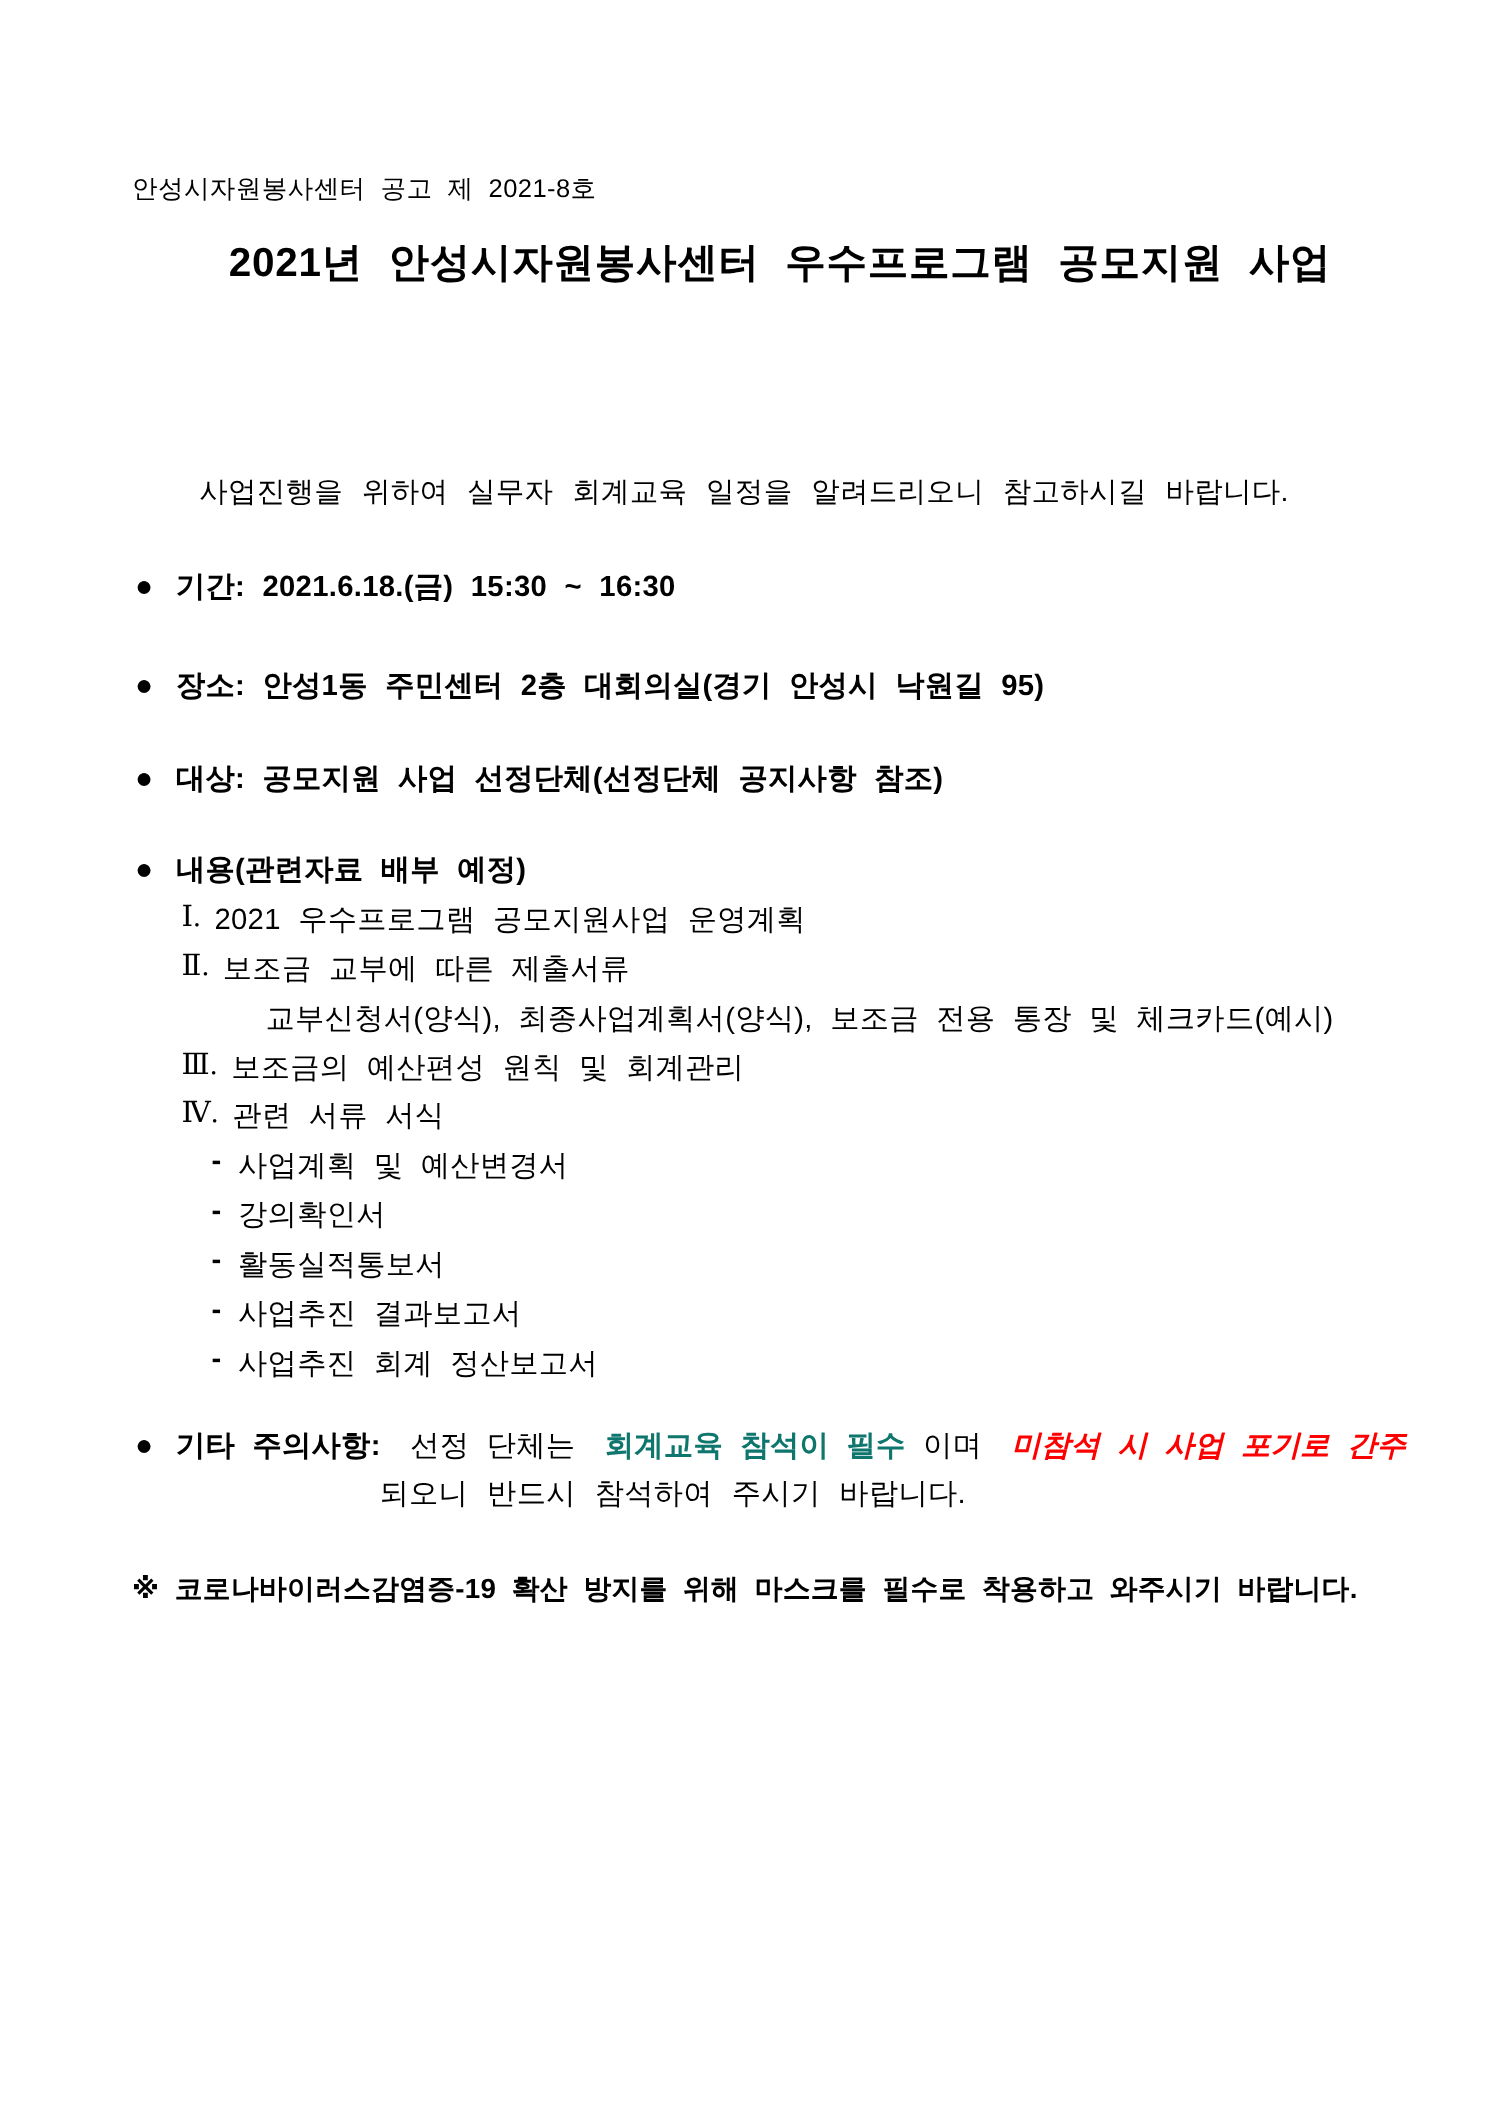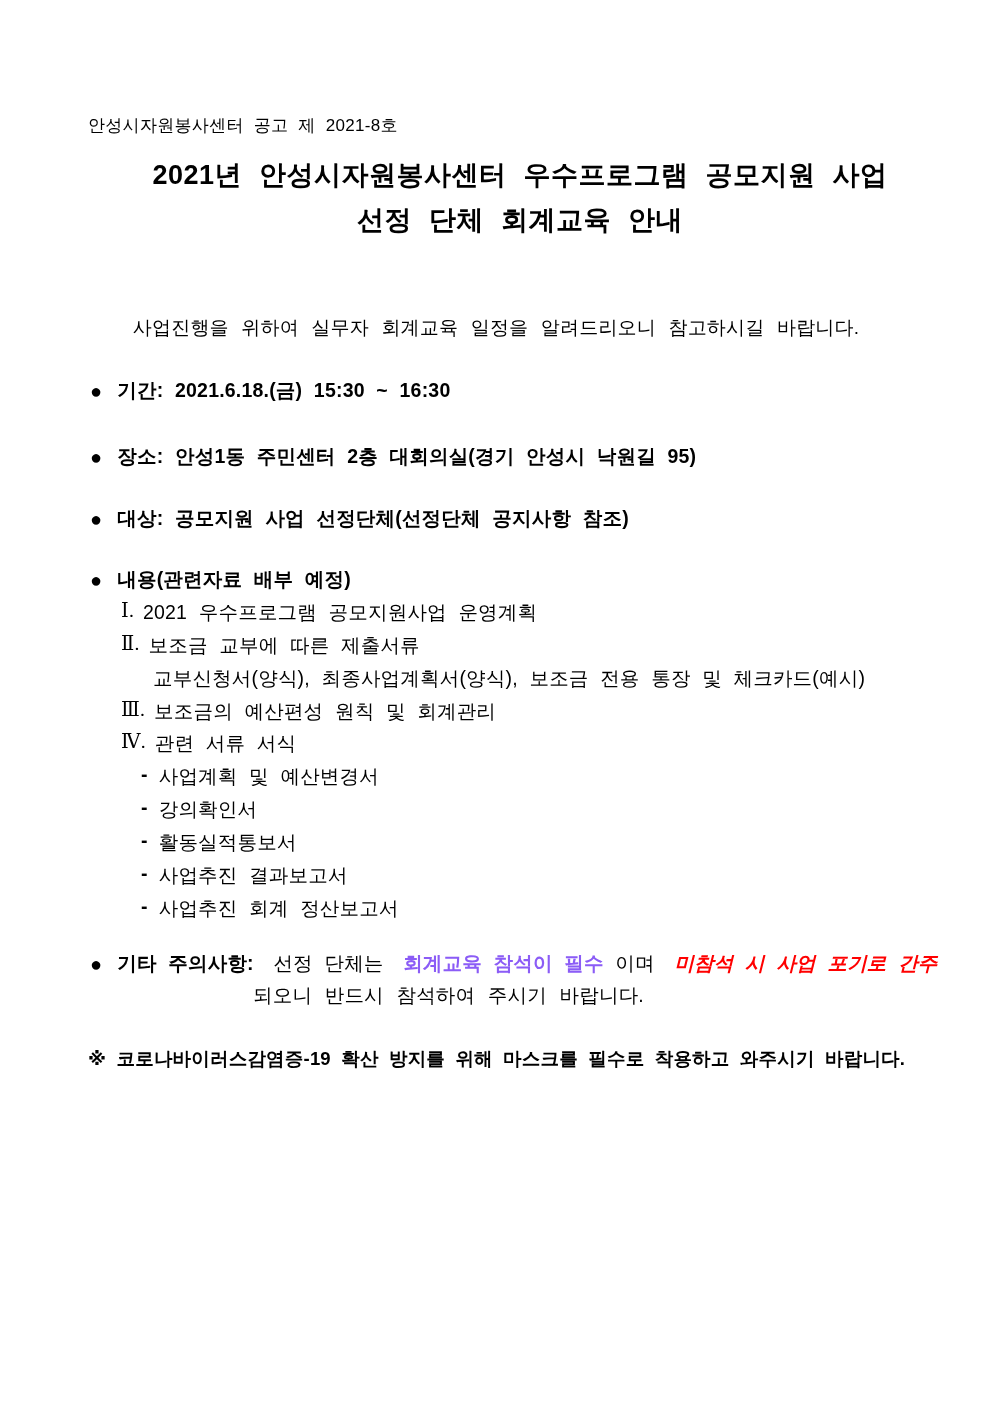--- a/index.html
+++ b/index.html
@@ -57,21 +57,21 @@
     font-size: 19.5px; word-spacing: 6px; letter-spacing: 0.2px;
     white-space: nowrap;
   }
   .r-1 { top: 599px; }
   .r-2 { top: 632px; }
   .r-3 { top: 698px; }
   .r-4 { top: 730px; }
   .roman-num { font-family: "Liberation Serif", "DejaVu Serif", serif; }
 
   .sub-line {
-    left: 153px; top: 665px;
+    left: 177px; top: 665px;
     font-size: 19.5px; word-spacing: 6px; letter-spacing: 0.2px;
     white-space: nowrap;
   }
 
   .dash-row {
     left: 141px;
     display: flex; gap: 11px;
     font-size: 19.5px; word-spacing: 6px; letter-spacing: 0.2px;
     white-space: nowrap;
   }
@@ -100,21 +100,20 @@
   }
 </style>
 </head>
 <body>
 
 <div class="page">
 
   <div class="abs notice-no">안성시자원봉사센터 공고 제 2021-8호</div>
 
   <div class="abs title-line title-1">2021년 안성시자원봉사센터 우수프로그램 공모지원 사업</div>
-  <div class="abs title-line title-2">선정 단체 회계교육 안내</div>
 
   <div class="abs intro-line intro-2">사업진행을 위하여 실무자 회계교육 일정을 알려드리오니 참고하시길 바랍니다.</div>
 
   <div class="abs bullet-row b-1">
     <span class="bullet-glyph">●</span>
     <span>기간: 2021.6.18.(금) 15:30 ~ 16:30</span>
   </div>
 
   <div class="abs bullet-row b-2">
     <span class="bullet-glyph">●</span>
@@ -172,21 +171,21 @@
   <div class="abs dash-row d-5">
     <span class="dash-glyph">-</span>
     <span>사업추진 회계 정산보고서</span>
   </div>
 
   <div class="abs bullet-row b-etc">
     <span class="bullet-glyph">●</span>
     <span class="etc-text">
       <span class="etc-label mr">기타 주의사항:</span>
       <span class="mr">선정 단체는</span>
-      <span class="red-em" style="color: #8b5cf6;">회계교육 참석이 필수</span>
+      <span class="red-em" style="color: #0f766e;">회계교육 참석이 필수</span>
       <span class="mr">이며</span>
       <span class="red-em" style="color: rgb(255, 0, 0); font-style: italic;">미참석 시 사업 포기로 간주</span>
     </span>
   </div>
 
   <div class="abs etc-line2">되오니 반드시 참석하여 주시기 바랍니다.</div>
 
   <div class="abs footer-note">※ 코로나바이러스감염증-19 확산 방지를 위해 마스크를 필수로 착용하고 와주시기 바랍니다.</div>
 
 </div>

